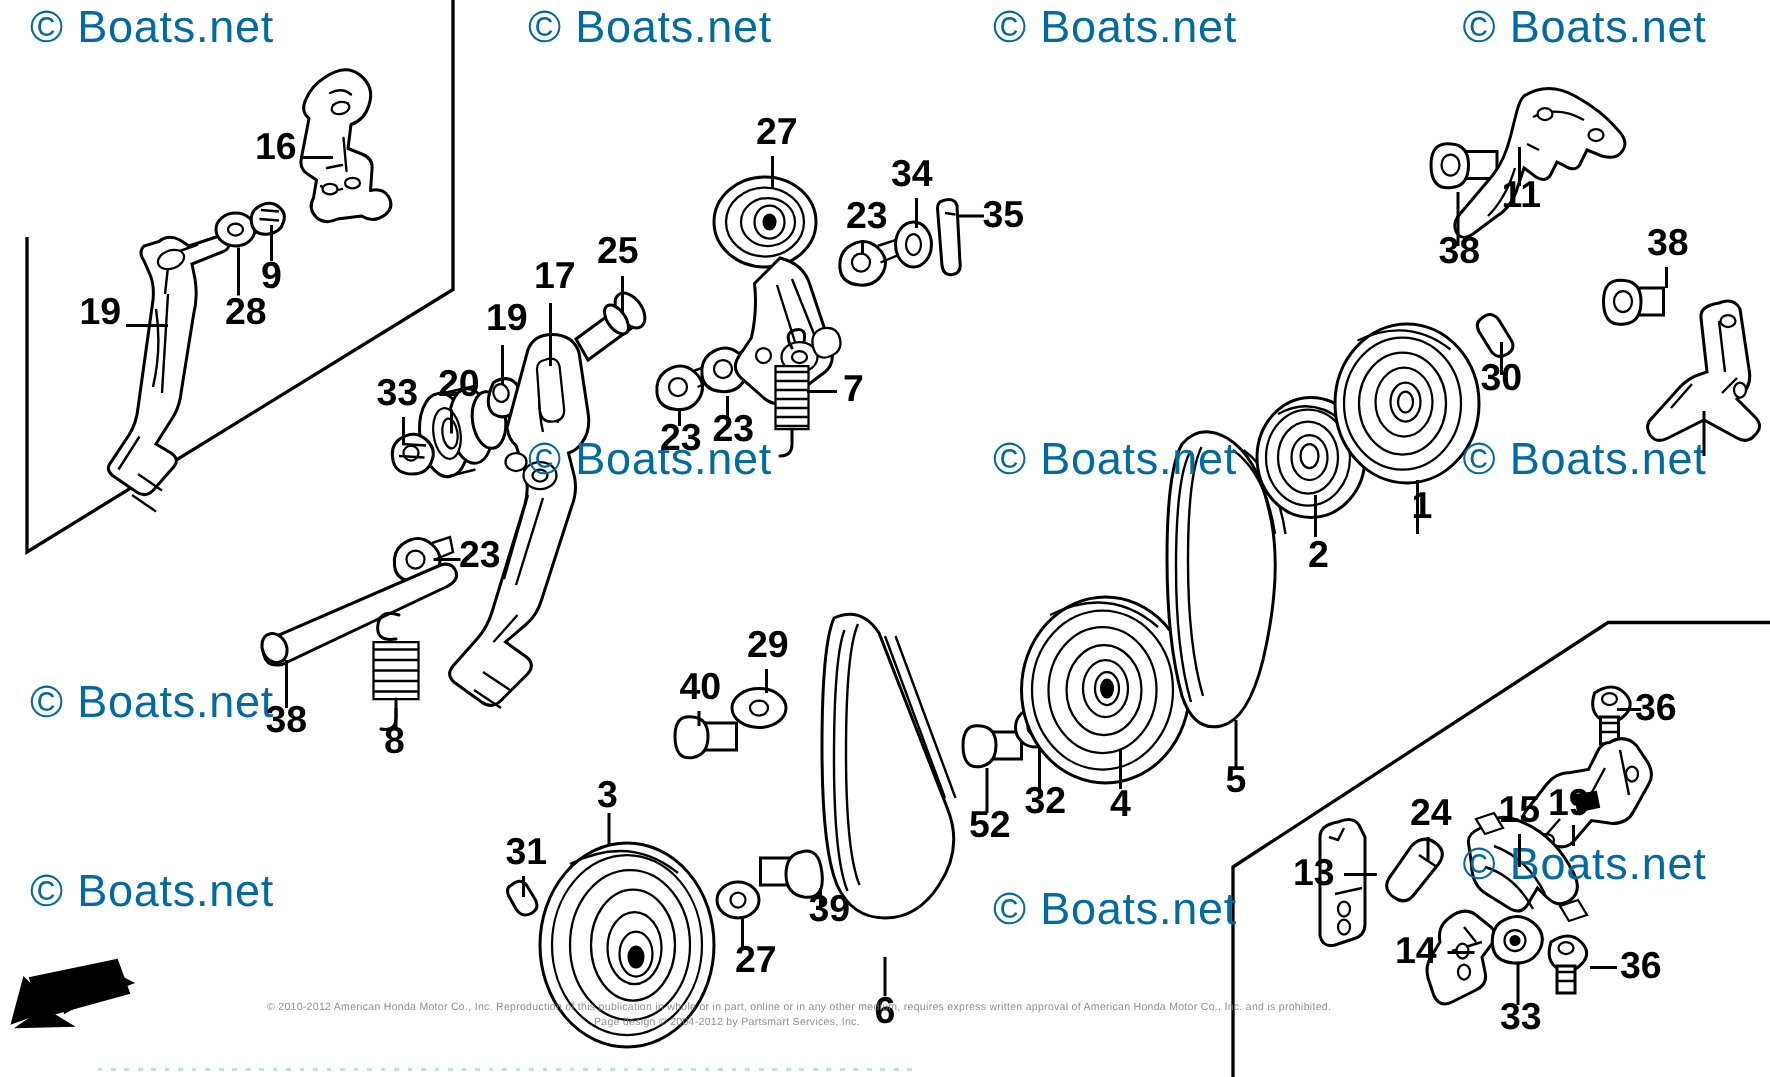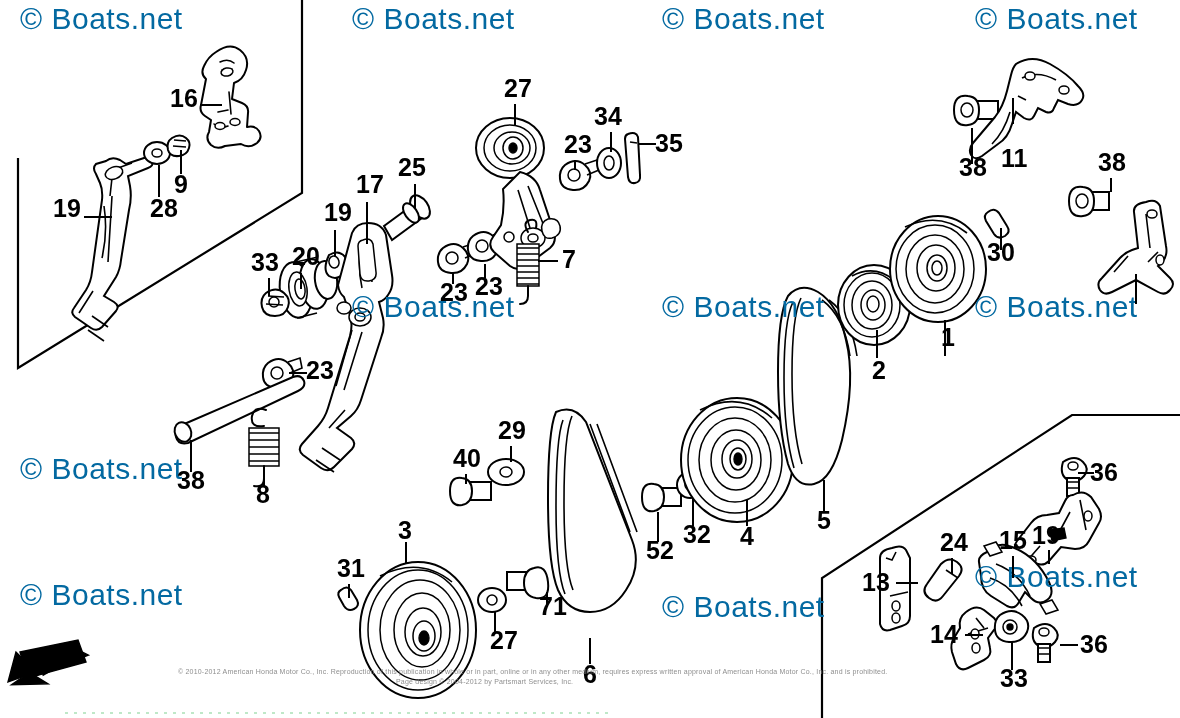--- a/index.html
+++ b/index.html
@@ -423,21 +423,21 @@
   <div class="cn" style="left:941px;top:325px;">1</div>
   <div class="cn" style="left:872px;top:358px;">2</div>
   <div class="cn" style="left:398px;top:518px;">3</div>
   <div class="cn" style="left:740px;top:524px;">4</div>
   <div class="cn" style="left:817px;top:508px;">5</div>
   <div class="cn" style="left:583px;top:662px;">6</div>
   <div class="cn" style="left:562px;top:247px;">7</div>
   <div class="cn" style="left:256px;top:482px;">8</div>
   <div class="cn" style="left:174px;top:172px;">9</div>
   <div class="cn" style="left:1164px;top:300px;margin-left:20px;">10</div>
-  <div class="cn" style="left:1001px;top:118px;margin-top:28px;">11</div>
+  <div class="cn" style="left:1001px;top:118px;">11</div>
   <div class="cn" style="left:1032px;top:523px;">19</div>
   <div class="cn" style="left:862px;top:570px;">13</div>
   <div class="cn" style="left:930px;top:622px;">14</div>
   <div class="cn" style="left:999px;top:528px;">15</div>
   <div class="cn" style="left:170px;top:86px;">16</div>
   <div class="cn" style="left:356px;top:172px;">17</div>
   <div class="cn" style="left:53px;top:196px;">19</div>
   <div class="cn" style="left:324px;top:200px;">19</div>
   <div class="cn" style="left:292px;top:244px;">20</div>
   <div class="cn" style="left:504px;top:76px;">27</div>
@@ -456,20 +456,20 @@
   <div class="cn" style="left:337px;top:556px;">31</div>
   <div class="cn" style="left:683px;top:522px;">32</div>
   <div class="cn" style="left:1000px;top:666px;">33</div>
   <div class="cn" style="left:594px;top:104px;">34</div>
   <div class="cn" style="left:655px;top:131px;">35</div>
   <div class="cn" style="left:1090px;top:460px;">36</div>
   <div class="cn" style="left:1080px;top:632px;">36</div>
   <div class="cn" style="left:646px;top:538px;">52</div>
   <div class="cn" style="left:959px;top:155px;">38</div>
   <div class="cn" style="left:1098px;top:150px;">38</div>
-  <div class="cn" style="left:539px;top:594px;">71</div>
+  <div class="cn" style="left:539px;top:594px;">39</div>
   <div class="cn" style="left:453px;top:446px;text-align:center;">40</div>
 
   <div class="foot" style="left:178px;top:668px;">© 2010-2012 American Honda Motor Co., Inc.  Reproduction of this publication in whole or in part, online or in any other medium, requires express written approval of American Honda Motor Co., Inc. and is prohibited.</div>
   <div class="foot" style="left:396px;top:678px;">Page design © 2004-2012 by Partsmart Services, Inc.</div>
 
   <div class="dots"></div>
 </div>
 
 </body></html>

